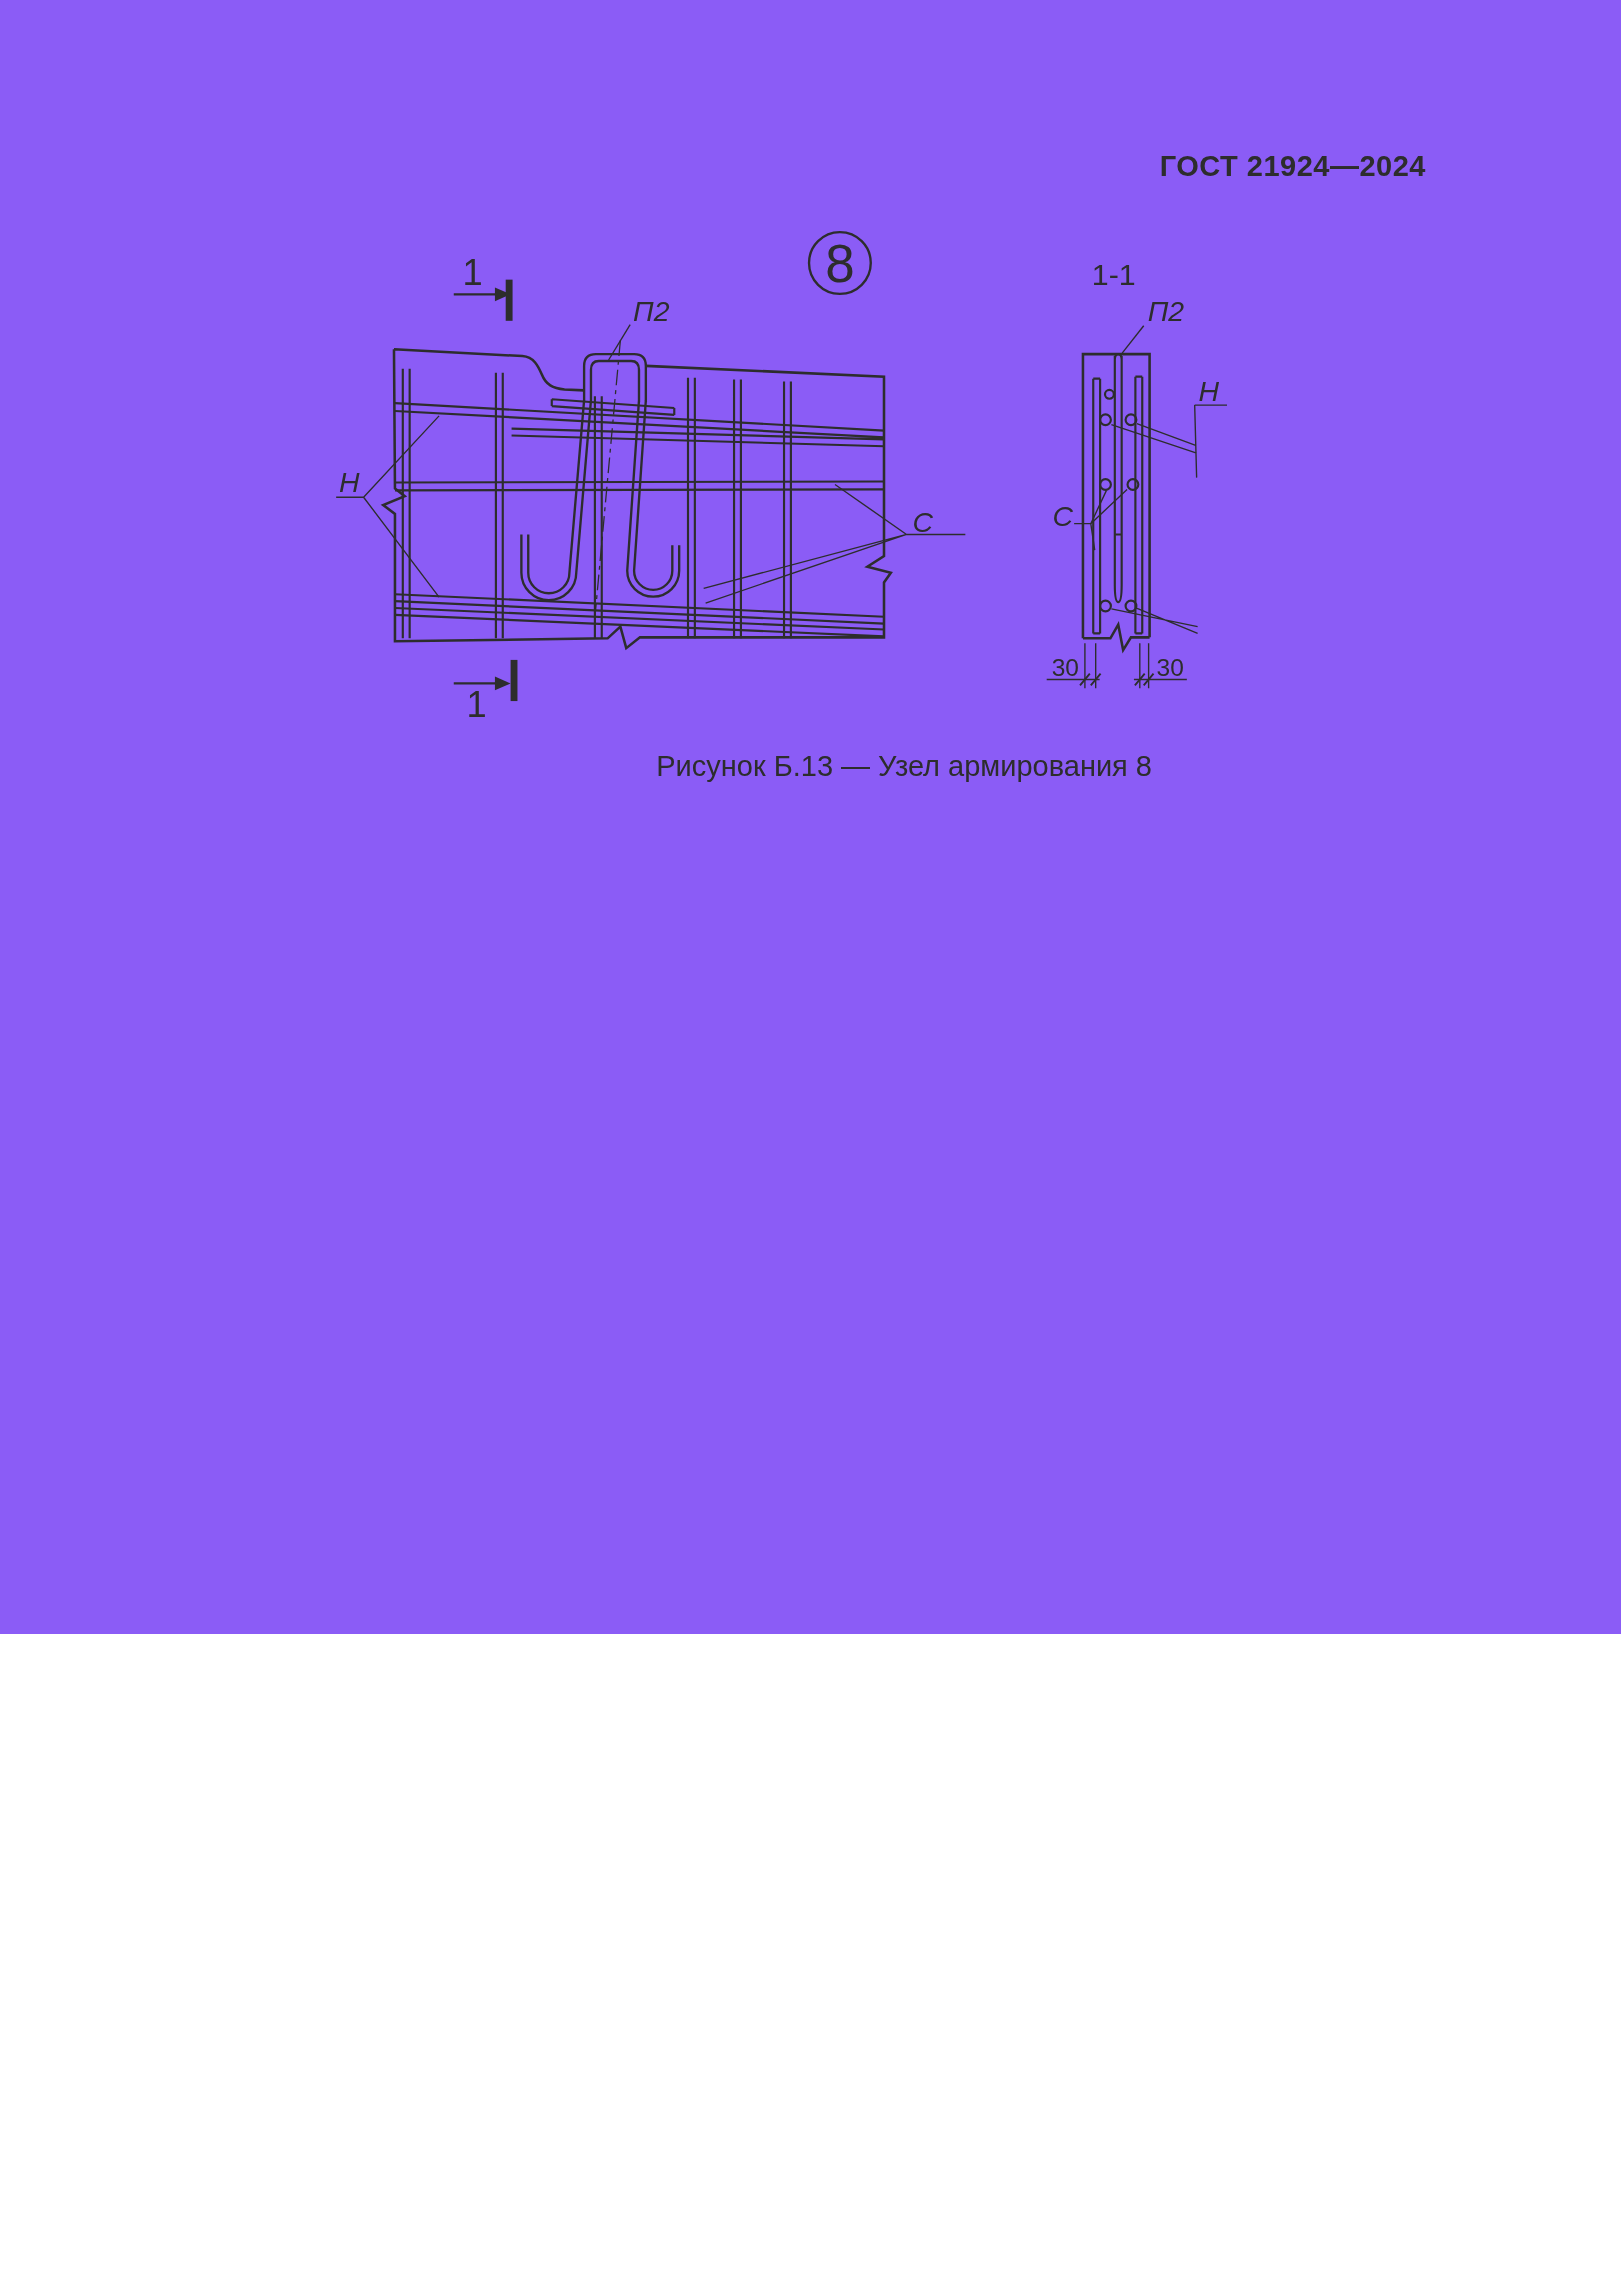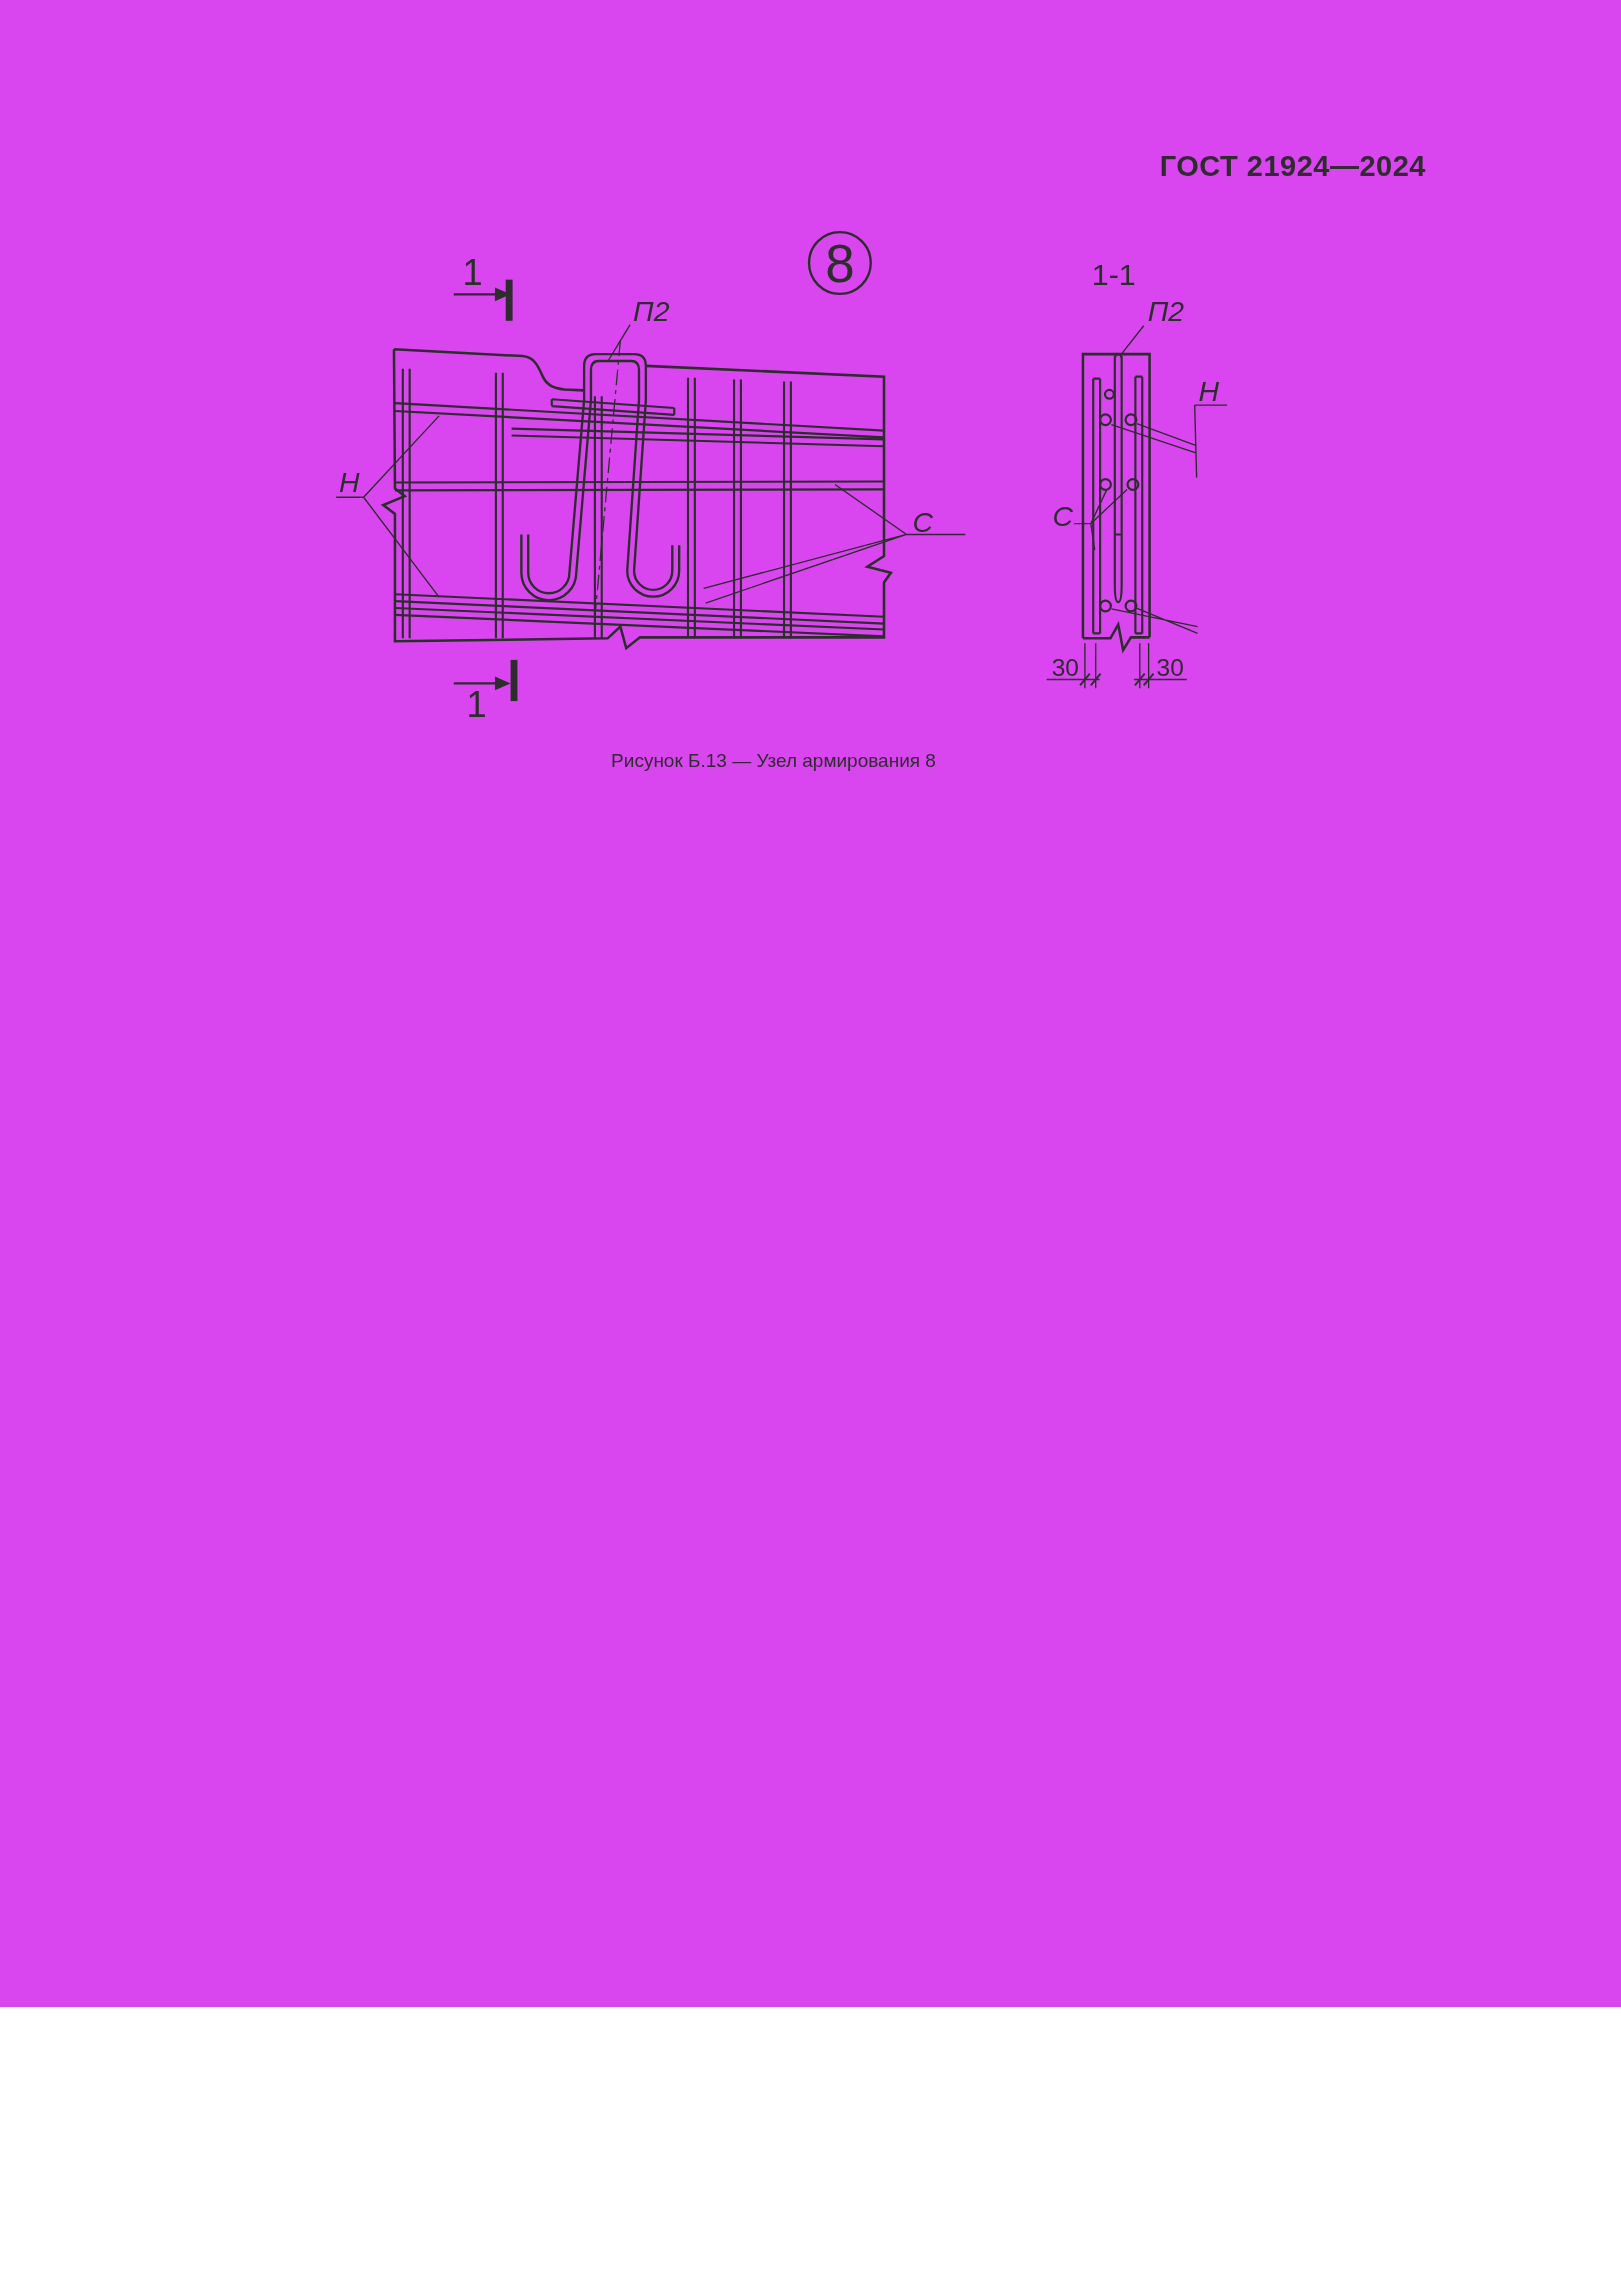--- a/index.html
+++ b/index.html
@@ -1,40 +1,40 @@
 <!DOCTYPE html>
 <html style="--ink: #2d2d2d;"><head>
 <meta charset="utf-8">
 <style>
   :root { --ink: #2d2d2d; }
   html, body { margin: 0; padding: 0; background: #ffffff; }
   .page {
     position: relative;
     width: 1621px;
-    height: 2007px;
-    background: #d946ef;
+    height: 1634px;
+    background: #8b5cf6;
     font-family: "Liberation Sans", sans-serif;
     color: var(--ink);
     overflow: hidden;
   }
   .header {
     position: absolute;
     top: 150px;
     right: 195px;
     font-size: 29px;
     font-weight: bold;
     letter-spacing: 0.5px;
   }
   .caption {
     position: absolute;
     top: 750px;
     left: 395px;
     width: 757px;
-    text-align: center;
-    font-size: 19px;
+    text-align: right;
+    font-size: 29px;
   }
   .pagenum {
     position: absolute;
     top: 2068px;
     right: 193px;
     font-size: 27.4px;
     margin-left: 38px;
   }
   svg.fig { position: absolute; top: 0; left: 0; }
   svg.fig path, svg.fig line, svg.fig circle {

